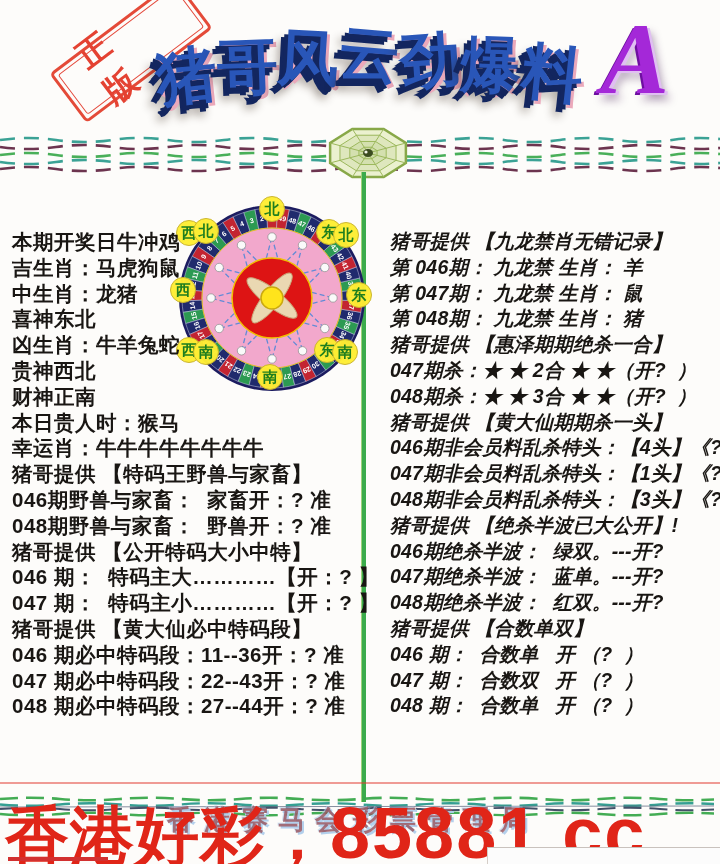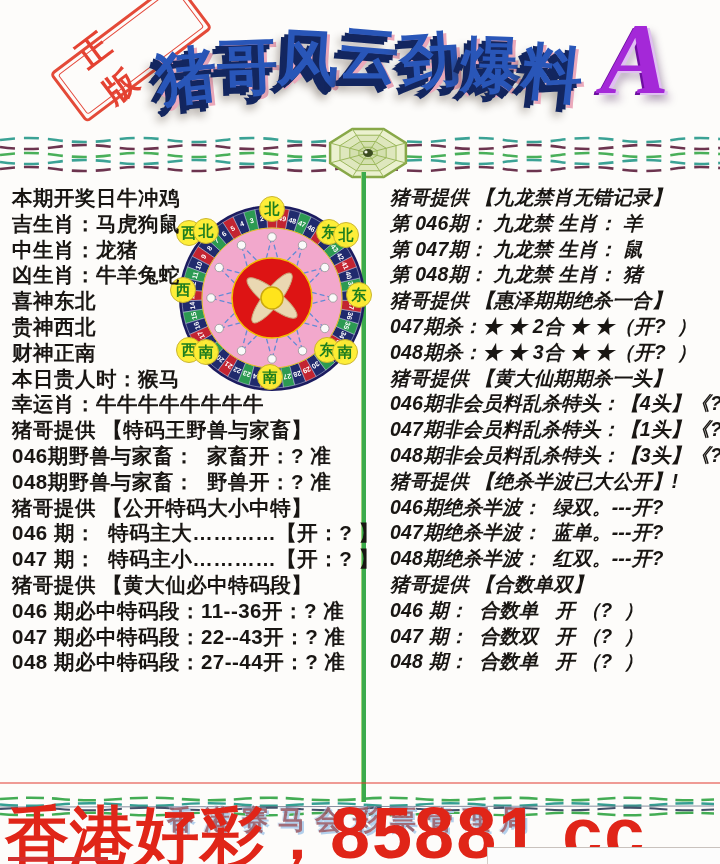--- a/index.html
+++ b/index.html
@@ -5,21 +5,21 @@
   html,body{margin:0;padding:0;}
   body{width:720px;height:864px;background:#ffffff;font-family:"Liberation Sans",sans-serif;overflow:hidden;}
   .page{position:relative;width:720px;height:864px;background:#fdfcfa;}
   .scan{position:absolute;left:7px;top:5px;right:3px;bottom:5px;
     background:
       radial-gradient(ellipse 420px 260px at 78% 88%, rgba(255,252,248,.85), rgba(255,252,248,0) 70%),
       radial-gradient(ellipse 500px 300px at 95% 55%, rgba(250,240,235,.7), rgba(250,240,235,0) 70%),
       linear-gradient(118deg,#6f5232 0%,#8a6a42 8%,#a98350 18%,#bf9a62 28%,#c9a878 38%,#d4b astro 0%,#d4b98f 48%,#dfc8a8 58%,#e9d8c2 68%,#f2e6d8 80%,#f8f0e8 92%,#faf4ee 100%);
   }
   .line{white-space:pre;font-weight:bold;color:#191613;}
-  .col{position:absolute;}
+  .col{position:absolute;margin-top:44px;}
   #left-col .line{font-size:20.5px;line-height:25.8px;letter-spacing:.5px;}
   #right-col .line{font-size:19.5px;line-height:25.8px;letter-spacing:.2px;}
   #title{position:absolute;left:156px;top:22px;width:470px;height:110px;}
   #title span{display:inline-block;font-weight:900;font-size:61px;color:#2956b8;
     text-shadow:-4px 5px 0 #13265f,-7px 8px 0 #13265f,3px 3px 0 #eba9bb,-9px 12px 10px rgba(40,25,10,.45);}
   #edition{position:absolute;left:601px;top:0px;font-family:"Liberation Serif",serif;font-style:italic;font-weight:bold;
     font-size:102px;color:#a428d8;text-shadow:3px 2px 0 #e0bff2,-2px 2px 0 #6e0fa0,5px 7px 9px rgba(60,20,80,.4);}
   #stamp{position:absolute;left:52px;top:20px;width:152px;height:56px;border:3px solid #e23b28;border-radius:5px;
     transform:rotate(-37deg);display:flex;align-items:center;justify-content:center;opacity:.92;}
   #stamp .inner{position:absolute;left:3px;top:3px;right:3px;bottom:3px;border:1.5px solid #e2392a;border-radius:3px;}
@@ -224,22 +224,22 @@
       <circle cx="175" cy="172" r="12.5" fill="#ffee33" stroke="#c9b32b" stroke-width="1" opacity="0.97"></circle>
       <text x="175" y="172" fill="#1e7e1e" font-size="15" font-weight="bold" text-anchor="middle" dy=".36em">东</text>
       <circle cx="193" cy="174" r="12.5" fill="#ffee33" stroke="#c9b32b" stroke-width="1" opacity="0.97"></circle>
       <text x="193" y="174" fill="#1e7e1e" font-size="15" font-weight="bold" text-anchor="middle" dy=".36em">南</text>
     </svg>
 
   <div id="left-col" class="col" style="left:12px;top:185px;width:350px;">
       <div class="line">本期开奖日牛冲鸡</div>
       <div class="line">吉生肖：马虎狗鼠</div>
       <div class="line">中生肖：龙猪</div>
+      <div class="line">喜神东北</div>
       <div class="line">凶生肖：牛羊兔蛇</div>
-      <div class="line">喜神东北</div>
       <div class="line">贵神西北</div>
       <div class="line">财神正南</div>
       <div class="line">本日贵人时：猴马</div>
       <div class="line">幸运肖：牛牛牛牛牛牛牛牛</div>
       <div class="line">猪哥提供 【特码王野兽与家畜】</div>
       <div class="line">046期野兽与家畜：  家畜开：? 准</div>
       <div class="line">048期野兽与家畜：  野兽开：? 准</div>
       <div class="line">猪哥提供 【公开特码大小中特】</div>
       <div class="line">046 期：  特码主大…………【开：? 】</div>
       <div class="line">047 期：  特码主小…………【开：? 】</div>

